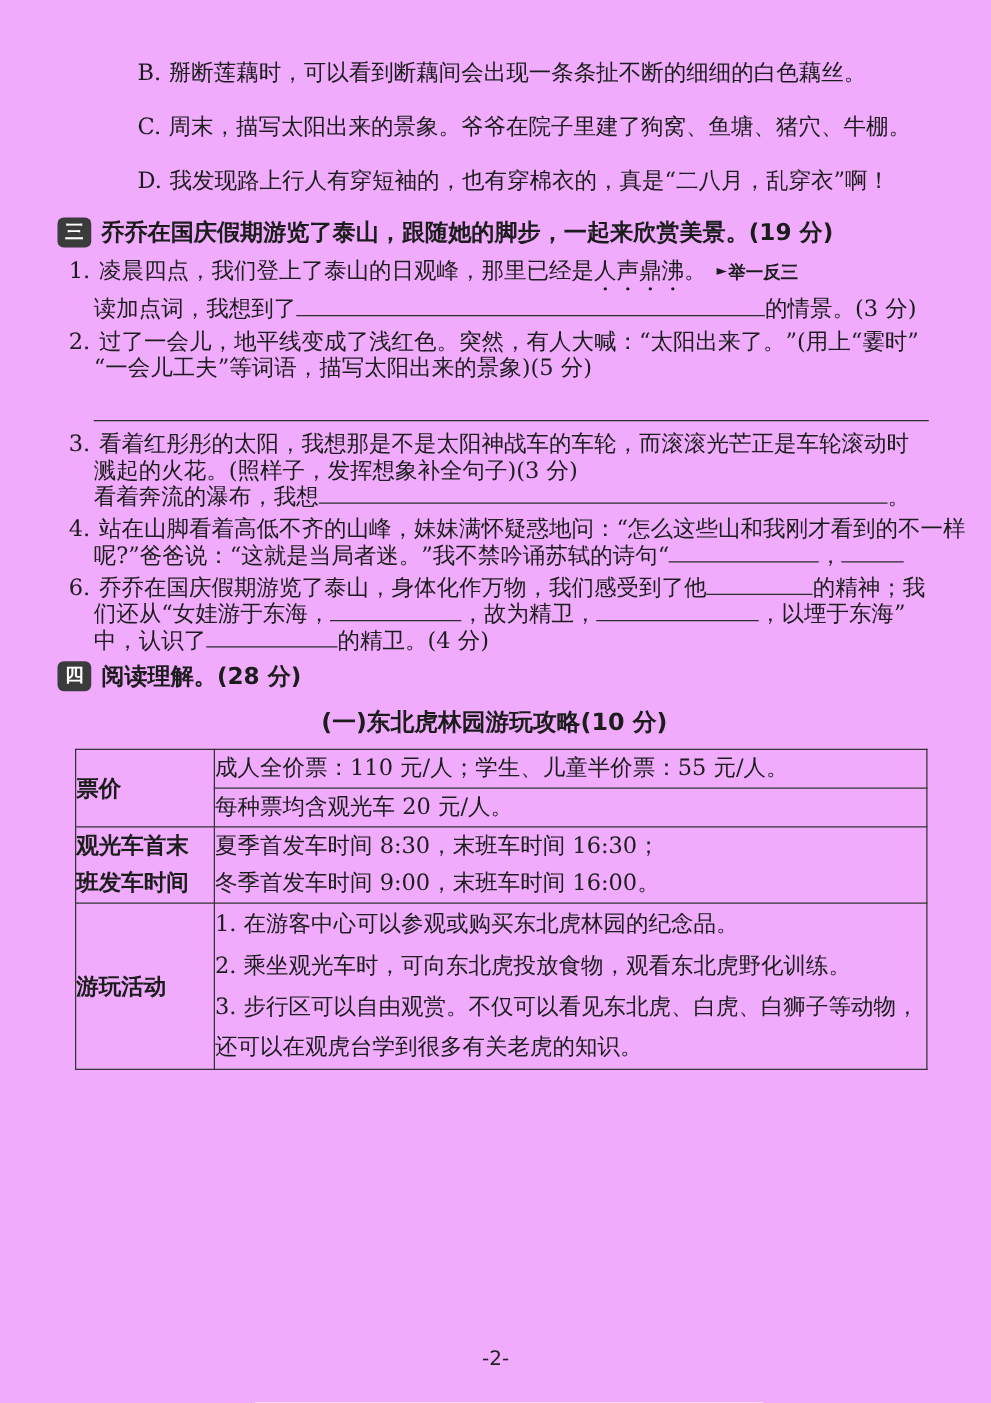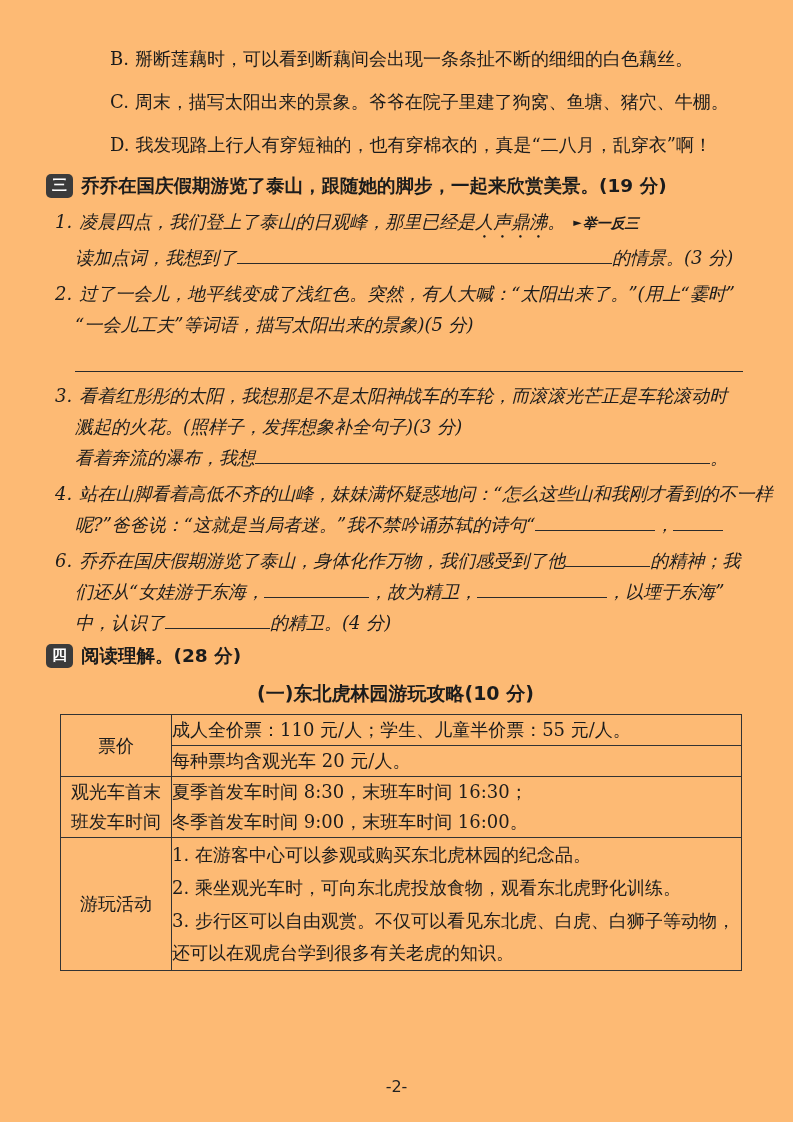--- a/index.html
+++ b/index.html
@@ -1,59 +1,59 @@
 <!DOCTYPE html>
 <html><head>
 <meta charset="utf-8">
 <style>
   html,body{margin:0;padding:0;background:#ffffff;}
   .page{
     position:relative;
     width:793px;height:1122px;
-    background:#fdba74;
+    background:#f0abfc;
     box-sizing:border-box;
     padding:44px 48px 0 46px;
     overflow:hidden;
     font-family:"DejaVu Serif",serif;
     color:#1c1c1c;
     font-size:18px;
   }
   
   .opt{margin:0 0 13px 64px;line-height:30px;white-space:nowrap;}
   .opt .lbl{margin-right:6px;}
   
   .sec{display:flex;align-items:center;margin:4px 0 8px 0;
        font-family:"DejaVu Sans",sans-serif;font-weight:700;font-size:18.5px;}
   .badge{display:inline-flex;align-items:center;justify-content:center;
          width:27px;height:24px;margin-right:8px;flex:0 0 auto;
          background:#3b3b3b;color:#ffffff;border-radius:5px;
          font-size:15px;font-weight:700;}
   
   .q{margin-bottom:5px;}
-  .qline{line-height:31px;white-space:nowrap;font-style:italic;}
+  .qline{line-height:21px;white-space:nowrap;}
   .first{margin-left:9px;}
   .first .num{margin-right:7px;}
   .cont{margin-left:29px;}
   
   .bl{display:inline-block;height:14px;border-bottom:1.5px solid #2b2b2b;vertical-align:baseline;}
   .w55{width:50px}.w60{width:60px}.w85{width:85px}.w90{width:90px}
   .w105{width:105px}.w120{width:120px}.w130{width:130px}.w375{width:375px}.w455{width:455px}
   .ansline{margin:2px 0 8px 29px;height:29px;width:668px;border-bottom:1.5px solid #2b2b2b;}
   
   .em-dots{-webkit-text-emphasis:filled dot;-webkit-text-emphasis-position:under right;
            text-emphasis:filled dot;text-emphasis-position:under right;}
   
   .tag{font-family:"DejaVu Sans",sans-serif;font-weight:700;font-size:14px;margin-left:8px;}
   .tag .arrow{font-size:11px;vertical-align:2px;margin-right:1px;}
   
   .reading-title{text-align:center;font-weight:700;font-size:19px;
                  font-family:"DejaVu Sans",sans-serif;margin:10px 0 6px 0;line-height:30px;}
   table.tour{border-collapse:collapse;table-layout:fixed;width:682px;margin:6px 0 0 14px;font-size:18px;}
   table.tour td{border:1.6px solid #333333;padding:0;vertical-align:middle;}
-  td.rowhdr{width:110px;text-align:center;}
+  td.rowhdr{width:110px;font-weight:bold;}
   td.cell{padding:2px 10px 2px 13px;line-height:30px;}
   td.cell-tall{padding:4px 10px 4px 13px;line-height:32px;white-space:normal;}
   .hl{line-height:30px;}
   .act{margin:1px 0;}
   
   .pageno{position:absolute;left:0;right:0;bottom:26px;text-align:center;
           font-family:"DejaVu Sans",sans-serif;font-size:16px;color:#222;}
 </style>
 </head>
 <body>

